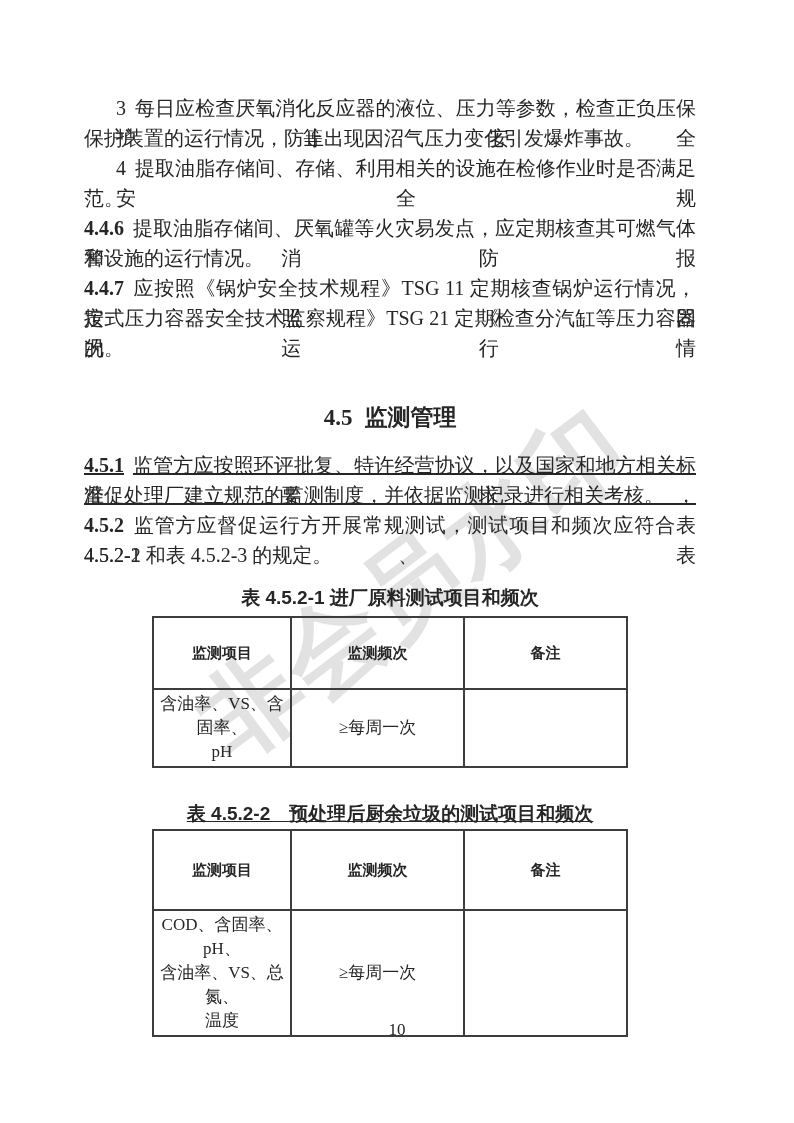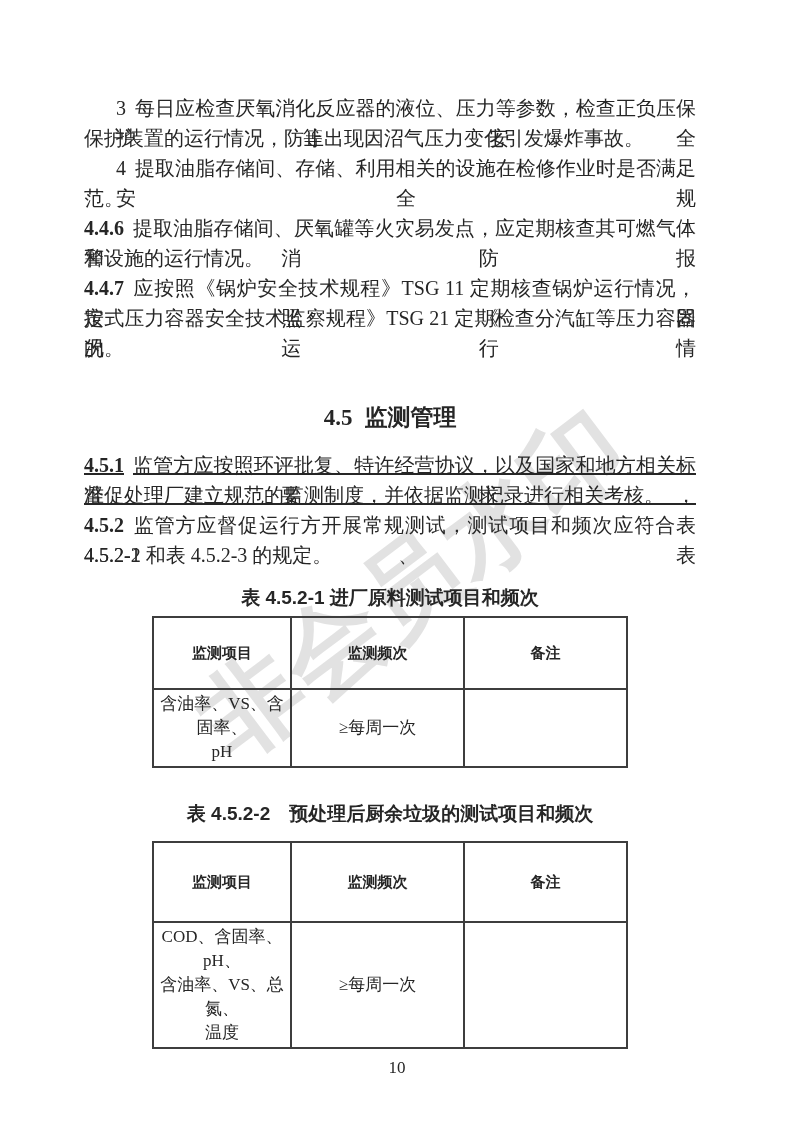--- a/index.html
+++ b/index.html
@@ -57,21 +57,21 @@
   .heading .h-num { font-family:"Liberation Serif","DejaVu Serif",serif; margin-right:12px; }
   .heading .h-title { font-family:"Liberation Sans","DejaVu Sans",sans-serif; }
   .caption {
     text-align:center;
     font-family:"Liberation Sans","DejaVu Sans",sans-serif;
     font-weight:bold;
     font-size:19px;
     line-height:28px;
   }
   .caption-1 { margin-top:14px; margin-bottom:4px; }
-  .caption-2 { margin-top:32px; margin-bottom:13px; }
+  .caption-2 { margin-top:32px; margin-bottom:1px;text-decoration:underline; }
   table.mon {
     width:474px;
     margin:0 auto;
     border-collapse:collapse;
     table-layout:fixed;
   }
   table.mon th, table.mon td {
     border:2px solid #3d3d3d;
     text-align:center;
     vertical-align:middle;
@@ -86,21 +86,21 @@
     font-size:17px;
     line-height:24px;
     white-space:pre-line;
   }
   #table1 tr.hdr { height:72px; }
   #table1 tr.data { height:52px; }
   #table2 tr.hdr { height:80px; }
   #table2 tr.data { height:66px; }
   .page-number {
     position:absolute;
-    top:1058px; left:0; width:100%;
+    top:1020px; left:0; width:100%;
     text-align:center;
     font-size:17px;
     z-index:1;
   }
 </style>
 </head>
 <body>
 
 <div class="page">
 

